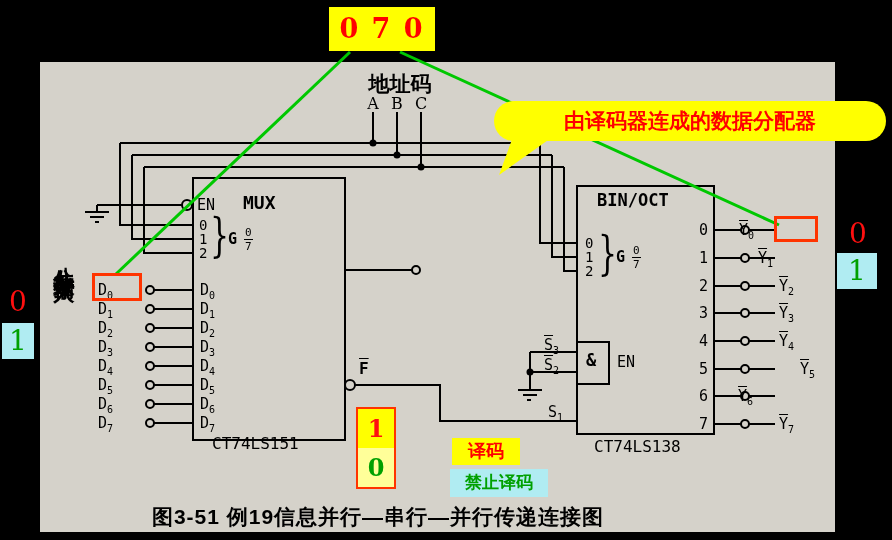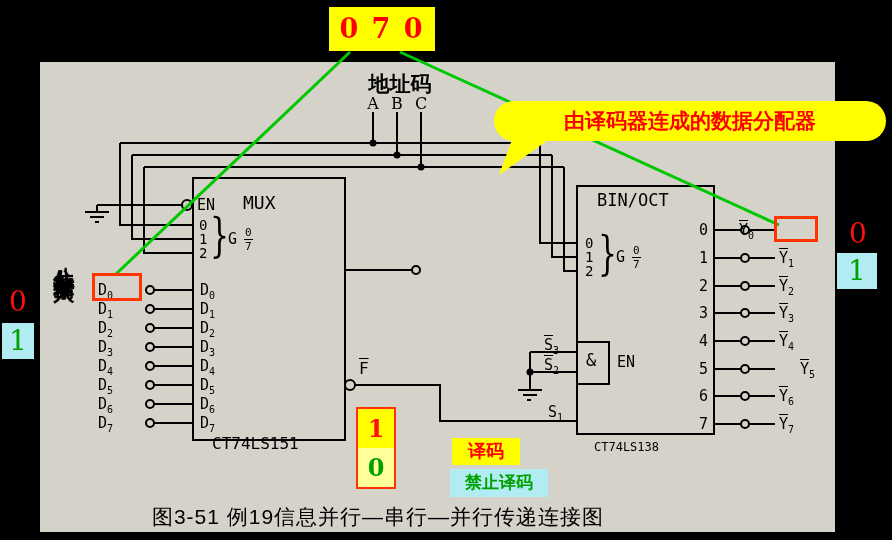--- a/index.html
+++ b/index.html
@@ -4,29 +4,29 @@
 <style>
   *{margin:0;padding:0;box-sizing:border-box}
   html,body{width:892px;height:540px}
   body{background:#000;position:relative;overflow:hidden;font-family:"Liberation Sans",sans-serif}
   #panel{position:absolute;left:40px;top:62px;width:795px;height:470px;background:#d5d2ca;z-index:1}
   .layer{position:absolute;left:0;top:0;z-index:2}
   .green-layer{position:absolute;left:0;top:0;z-index:6;pointer-events:none}
   .lbl{position:absolute;z-index:4;font-family:"DejaVu Sans Mono","Liberation Mono",monospace;font-size:15px;line-height:16px;color:#000;white-space:nowrap}
   .lbl sub{font-size:10px}
   .sm{font-size:14px;line-height:14px}
-  .bold{font-weight:normal}
+  .bold{font-weight:bold}
   .ov{text-decoration:overline}
   .brace{position:absolute;z-index:4;color:#000;font-family:"DejaVu Serif",serif;font-size:46px;line-height:44px;transform:scaleX(.65)}
   .frac{position:absolute;z-index:4;display:flex;flex-direction:column;align-items:center;color:#000;font-family:"DejaVu Sans Mono",monospace;font-size:11px;line-height:13px}
   .frac .ft{border-bottom:1px solid #000;padding:0 1px}
   #addr-label{position:absolute;left:352px;top:70px;width:96px;z-index:4;text-align:center;font-size:21px;font-weight:bold;color:#000}
   .addr-bit{position:absolute;top:94px;width:16px;z-index:4;text-align:center;font-family:"DejaVu Serif",serif;font-size:16px;color:#000}
   #vlabel{position:absolute;left:50px;top:250px;height:214px;z-index:4;writing-mode:vertical-rl;text-orientation:upright;font-size:21px;letter-spacing:2px;color:#000;font-weight:bold}
-  #caption{position:absolute;left:128px;top:503px;width:500px;z-index:4;text-align:center;font-size:21px;font-weight:normal;color:#000;letter-spacing:1px}
+  #caption{position:absolute;left:128px;top:503px;width:500px;z-index:4;text-align:center;font-size:21px;font-weight:bold;color:#000;letter-spacing:1px}
   #top-box{position:absolute;left:329px;top:7px;width:106px;height:44px;z-index:8;background:#ffff00;color:#f00;font-size:27px;font-weight:bold;text-align:center;line-height:44px;letter-spacing:2px;font-family:"DejaVu Serif",serif}
   #bubble{position:absolute;left:494px;top:101px;width:392px;height:40px;z-index:7;background:#ffff00;border-radius:20px;color:#f00;font-size:21px;font-weight:bold;text-align:center;line-height:40px}
   #bubble-tail{position:absolute;left:499px;top:138px;width:52px;height:37px;z-index:7;background:#ffff00;clip-path:polygon(0 100%,26% 0,100% 0)}
   .hl{position:absolute;z-index:7;border:3px solid #ff3400}
   .value{position:absolute;z-index:7;font-family:"DejaVu Serif",serif;font-size:28px;line-height:34px;text-align:center}
   .red{color:#ff1010}
   .grn{color:#00a000}
   .cyanbg{background:#b0ecf2}
   #serial-box{position:absolute;left:356px;top:407px;width:40px;height:82px;z-index:7;border:2px solid #ff3400}
   #serial-box .cell{width:100%;height:39px;text-align:center;font-family:"DejaVu Serif",serif;font-size:24px;line-height:39px;font-weight:bold}
@@ -133,29 +133,29 @@
 <div class="lbl" style="left:544px;top:357px"><span class="ov">S</span><sub>2</sub></div>
 <div class="lbl" style="left:548px;top:404px"><span>S</span><sub>1</sub></div>
 <div class="lbl" style="left:692px;top:222px;width:16px;text-align:right">0</div>
 <div class="lbl" style="left:692px;top:250px;width:16px;text-align:right">1</div>
 <div class="lbl" style="left:692px;top:278px;width:16px;text-align:right">2</div>
 <div class="lbl" style="left:692px;top:305px;width:16px;text-align:right">3</div>
 <div class="lbl" style="left:692px;top:333px;width:16px;text-align:right">4</div>
 <div class="lbl" style="left:692px;top:361px;width:16px;text-align:right">5</div>
 <div class="lbl" style="left:692px;top:388px;width:16px;text-align:right">6</div>
 <div class="lbl" style="left:692px;top:416px;width:16px;text-align:right">7</div>
-<div class="lbl" style="left:594px;top:439px;font-size:12px">CT74LS138</div>
+<div class="lbl" style="left:594px;top:439px;font-size:16px">CT74LS138</div>
 
 <div class="lbl" style="left:739px;top:222px"><span class="ov">Y</span><sub>0</sub></div>
-<div class="lbl" style="left:779px;top:250px"><span class="ov">Y</span><sub>1</sub></div>
+<div class="lbl" style="left:758px;top:250px"><span class="ov">Y</span><sub>1</sub></div>
 <div class="lbl" style="left:779px;top:278px"><span class="ov">Y</span><sub>2</sub></div>
 <div class="lbl" style="left:779px;top:305px"><span class="ov">Y</span><sub>3</sub></div>
 <div class="lbl" style="left:779px;top:333px"><span class="ov">Y</span><sub>4</sub></div>
 <div class="lbl" style="left:800px;top:361px"><span class="ov">Y</span><sub>5</sub></div>
-<div class="lbl" style="left:779px;top:388px"><span class="ov">Y</span><sub>6</sub></div>
+<div class="lbl" style="left:738px;top:388px"><span class="ov">Y</span><sub>6</sub></div>
 <div class="lbl" style="left:779px;top:416px"><span class="ov">Y</span><sub>7</sub></div>
 
 <div id="vlabel">八位并行数据输入</div>
 
 <div id="caption">图3-51 例19信息并行—串行—并行传递连接图</div>
 
 <svg class="green-layer" width="892" height="540">
   <line x1="350" y1="52" x2="116" y2="274" stroke="#00c800" stroke-width="3"></line>
   <line x1="400" y1="52" x2="779" y2="225" stroke="#00c800" stroke-width="3"></line>
 </svg>

